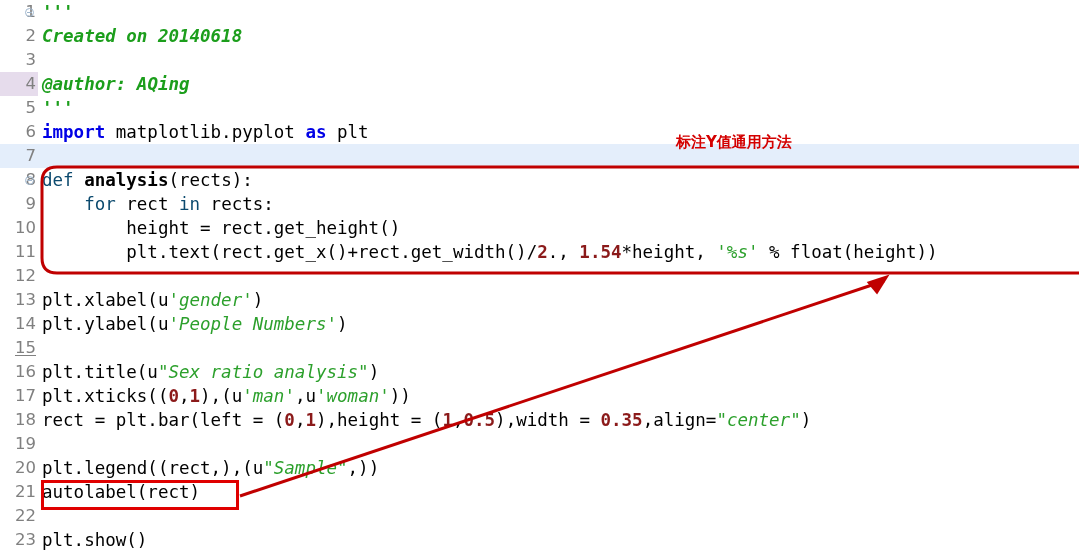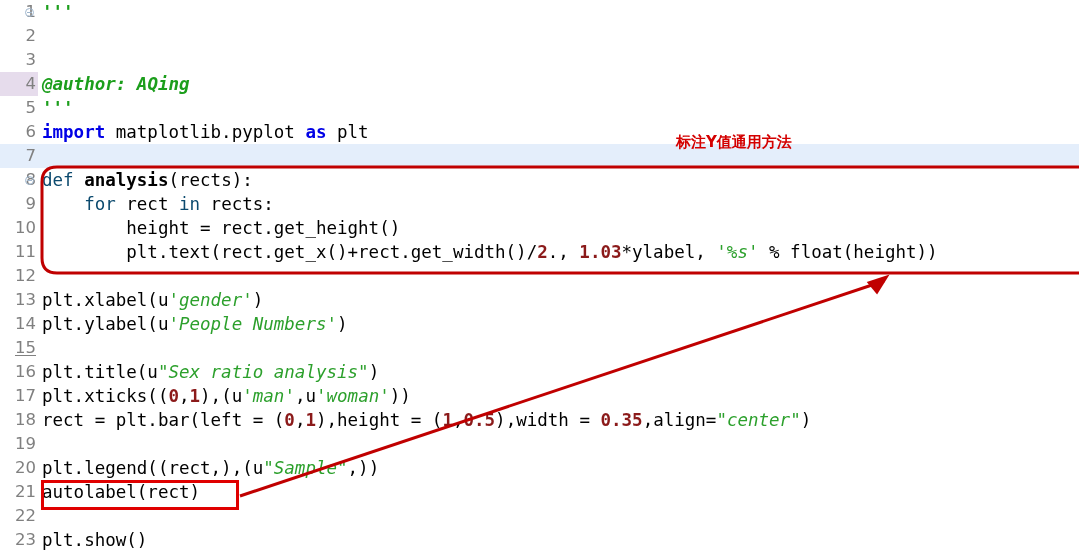--- a/index.html
+++ b/index.html
@@ -125,30 +125,30 @@
     z-index: 12;
   }
 </style>
 </head>
 <body>
 
 <div id="editor">
 
   <div class="code-area">
       <div class="line"><div class="gutter">1</div><div class="fold"></div><div class="code-text"><span class="doc">'''</span></div></div>
-      <div class="line"><div class="gutter">2</div></div>
+      <div class="line"><div class="gutter">2</div><div class="code-text"><span class="doc">Created on 20140618</span></div></div>
       <div class="line"><div class="gutter">3</div><div class="code-text"><span class="pl"></span></div></div>
       <div class="line"><div class="gutter hl-num">4</div><div class="code-text"><span class="doc">@author:</span><span class="pl"> </span><span class="doc">AQing</span></div></div>
       <div class="line"><div class="gutter">5</div><div class="code-text"><span class="doc">'''</span></div></div>
       <div class="line"><div class="gutter">6</div><div class="code-text"><span class="kw-b">import</span><span class="pl"> matplotlib.pyplot </span><span class="kw-b">as</span><span class="pl"> plt</span></div></div>
       <div class="line hl-row"><div class="gutter">7</div><div class="code-text"><span class="pl"></span></div></div>
       <div class="line"><div class="gutter">8</div><div class="fold"></div><div class="code-text"><span class="kw">def</span><span class="pl"> </span><span class="fn">analysis</span><span class="pl">(rects):</span></div></div>
       <div class="line"><div class="gutter">9</div><div class="code-text"><span class="pl">    </span><span class="kw">for</span><span class="pl"> rect </span><span class="kw">in</span><span class="pl"> rects:</span></div></div>
       <div class="line"><div class="gutter">10</div><div class="code-text"><span class="pl">        height = rect.get_height()</span></div></div>
-      <div class="line"><div class="gutter">11</div><div class="code-text"><span class="pl">        plt.text(rect.get_x()+rect.get_width()/</span><span class="num">2</span><span class="pl">., </span><span class="num">1.03</span><span class="pl">*ylabel, </span><span class="str">'%s'</span><span class="pl"> % float(height))</span></div></div>
+      <div class="line"><div class="gutter">11</div><div class="code-text"><span class="pl">        plt.text(rect.get_x()+rect.get_width()/</span><span class="num">2</span><span class="pl">., </span><span class="num">1.54</span><span class="pl">*height, </span><span class="str">'%s'</span><span class="pl"> % float(height))</span></div></div>
       <div class="line"><div class="gutter">12</div><div class="code-text"><span class="pl"></span></div></div>
       <div class="line"><div class="gutter">13</div><div class="code-text"><span class="pl">plt.xlabel(u</span><span class="str">'gender'</span><span class="pl">)</span></div></div>
       <div class="line"><div class="gutter">14</div><div class="code-text"><span class="pl">plt.ylabel(u</span><span class="str">'People Numbers'</span><span class="pl">)</span></div></div>
       <div class="line"><div class="gutter underline-num">15</div><div class="code-text"><span class="pl"></span></div></div>
       <div class="line"><div class="gutter">16</div><div class="code-text"><span class="pl">plt.title(u</span><span class="str">"Sex ratio analysis"</span><span class="pl">)</span></div></div>
       <div class="line"><div class="gutter">17</div><div class="code-text"><span class="pl">plt.xticks((</span><span class="num">0</span><span class="pl">,</span><span class="num">1</span><span class="pl">),(u</span><span class="str">'man'</span><span class="pl">,u</span><span class="str">'woman'</span><span class="pl">))</span></div></div>
       <div class="line"><div class="gutter">18</div><div class="code-text"><span class="pl">rect = plt.bar(left = (</span><span class="num">0</span><span class="pl">,</span><span class="num">1</span><span class="pl">),height = (</span><span class="num">1</span><span class="pl">,</span><span class="num">0.5</span><span class="pl">),width = </span><span class="num">0.35</span><span class="pl">,align=</span><span class="str">"center"</span><span class="pl">)</span></div></div>
       <div class="line"><div class="gutter">19</div><div class="code-text"><span class="pl"></span></div></div>
       <div class="line"><div class="gutter">20</div><div class="code-text"><span class="pl">plt.legend((rect,),(u</span><span class="str">"Sample"</span><span class="pl">,))</span></div></div>
       <div class="line"><div class="gutter">21</div><div class="code-text"><span class="pl">autolabel(rect)</span></div></div>

